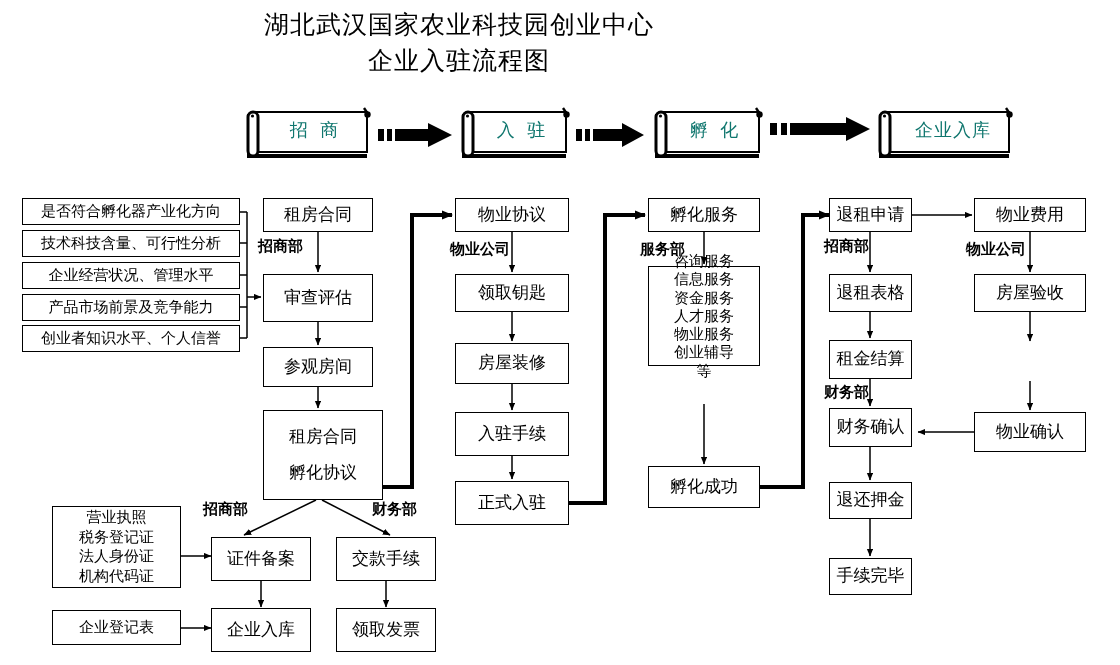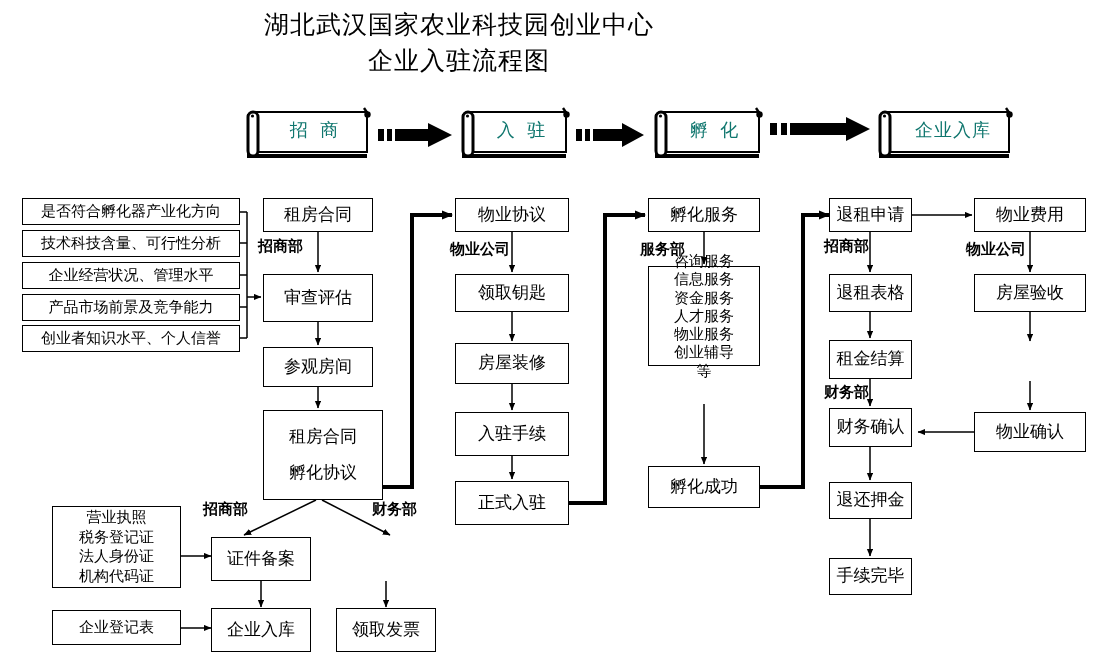--- a/index.html
+++ b/index.html
@@ -216,15 +216,16 @@
 税务登记证
 法人身份证
 机构代码证</div>
   <div class="box small" style="left:52px;top:610px;width:129px;height:35px;">企业登记表</div>
 
   <div class="dept" style="left:203px;top:500px;">招商部</div>
   <div class="dept" style="left:372px;top:500px;">财务部</div>
 
   <div class="box" style="left:211px;top:537px;width:100px;height:44px;">证件备案</div>
   <div class="box" style="left:211px;top:608px;width:100px;height:44px;">企业入库</div>
+  <div class="box" style="left:336px;top:537px;width:100px;height:44px;">交款手续</div>
   <div class="box" style="left:336px;top:608px;width:100px;height:44px;">领取发票</div>
 
 </div>
 
 </body></html>

